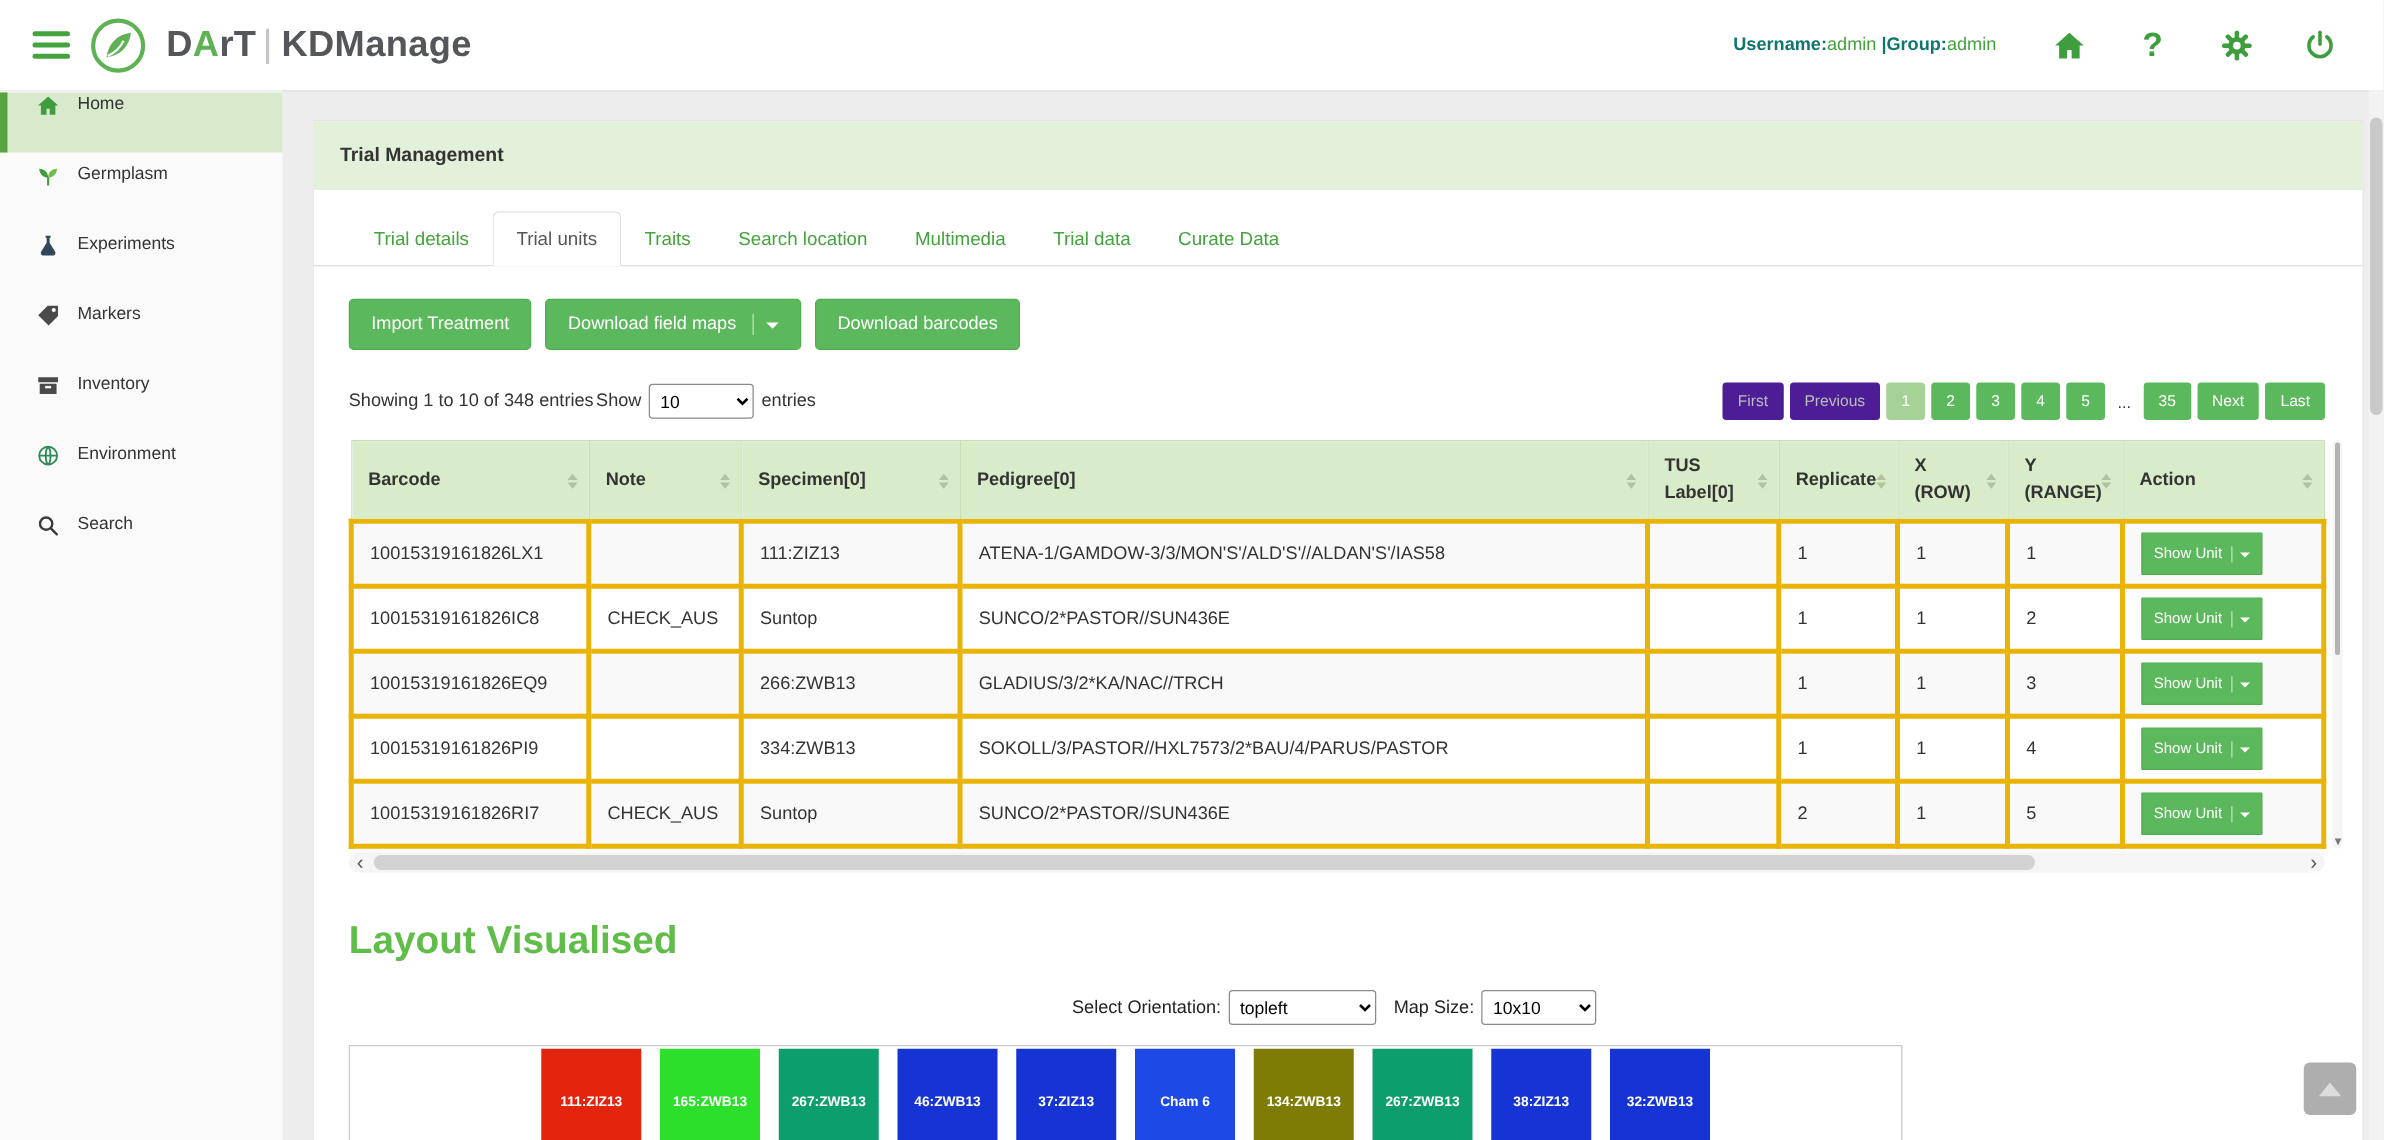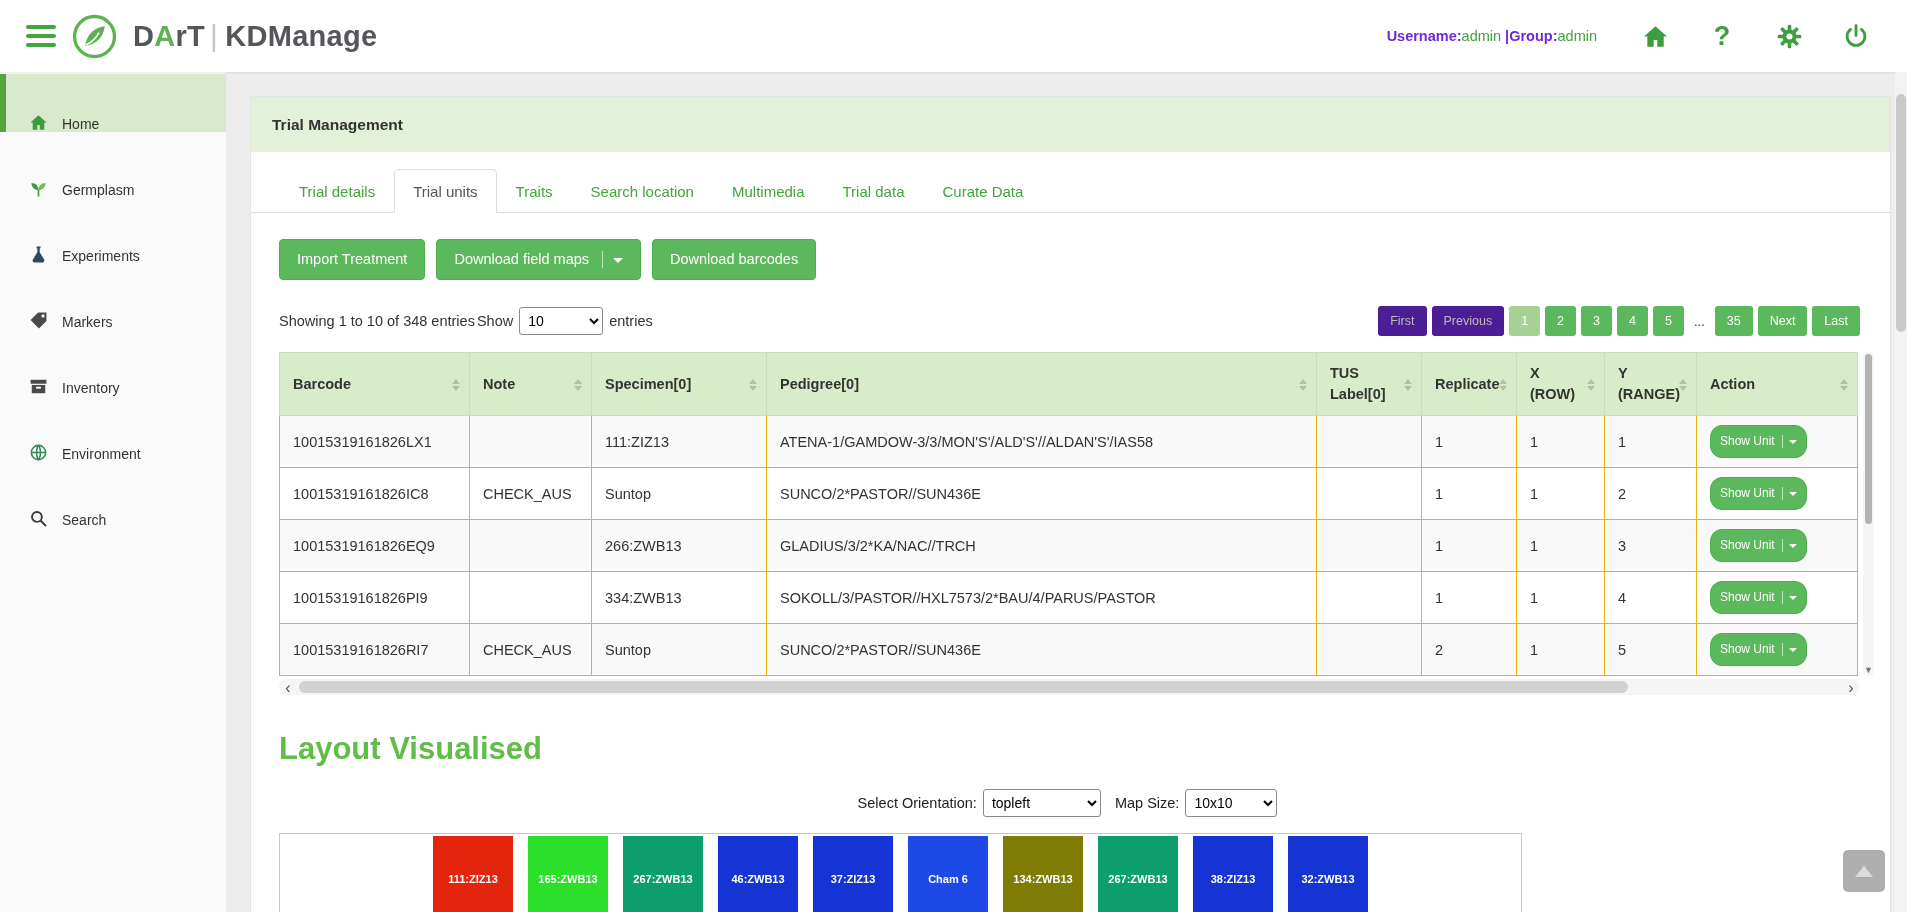--- a/index.html
+++ b/index.html
@@ -17,28 +17,28 @@
   .hamburger { width:30px; display:flex; flex-direction:column; gap:5px; cursor:pointer; }
   .hamburger span { height:4px; background:#43a33c; border-radius:2px; }
   .logo svg { display:block; }
   .brand { font-size:29px; font-weight:bold; display:flex; align-items:baseline; letter-spacing:.3px; }
   .b-d { color:#54565a; }
   .b-a { color:#5eb253; }
   .b-sep { color:#c2c5c9; font-weight:normal; margin:0 7px 0 5px; font-size:30px; }
   .b-prod { color:#54565a; }
   .nav-right { display:flex; align-items:center; gap:37px; }
   .user-info { font-size:14.5px; margin-right:6px; white-space:nowrap; }
-  .u-label { font-weight:bold; color:#6d28d9; }
+  .u-label { font-weight:bold; color:#0f766e; }
   .u-val { color:#43a33c; }
   .nav-icon { width:30px; height:30px; display:flex; align-items:center; justify-content:center; cursor:pointer; }
   .nav-icon.help span { font-size:27px; font-weight:bold; color:#3e9e3e; line-height:1; }
 
   
   .sidebar { position:absolute; top:72px; left:0; width:226px; bottom:0; background:#fafafa; z-index:6; padding-top:2px; }
-  .side-item { display:flex; align-items:flex-end; gap:14px; height:58px; padding-left:22px;
+  .side-item { display:flex; align-items:flex-start; gap:14px; height:48px; padding-left:22px;
     font-size:14px; color:#333; cursor:pointer; border-left:6px solid transparent; margin-bottom:8px; }
   .side-item.active { background:#d9e9cc; border-left-color:#57a33e; }
   .side-icon { width:20px; height:20px; display:flex; align-items:center; justify-content:center; }
 
   
   .main { position:absolute; left:226px; top:72px; right:0; bottom:0; background:#ededed;
     padding:24px 16px 0 24px; overflow:hidden; }
   .card { background:#fff; border:1px solid #e4e4e4; height:1200px; }
 
   .title-bar { background:#e3f0da; height:55px; display:flex; align-items:center;
@@ -71,24 +71,24 @@
   .pg-ellipsis { color:#333; margin:0 5px; font-size:13px; }
 
   .table-zone { display:flex; align-items:stretch; padding:16px 16px 0 28px; }
   .data-table { border-collapse:collapse; width:1578px; table-layout:fixed; }
   .data-table th { background:#d9ecc9; border:1px solid #c9dfb6; font-size:14.5px; text-align:left;
     padding:10px 22px 10px 13px; position:relative; vertical-align:middle; height:62px; }
   .th-label { white-space:pre-line; line-height:1.45; font-weight:bold; }
   .sort-icon { position:absolute; right:7px; top:50%; margin-top:-10px; width:10px; height:20px; }
   .sort-icon::before { content:""; position:absolute; top:1px; left:0; border:4px solid transparent; border-bottom:5px solid #b1c2a0; }
   .sort-icon::after  { content:""; position:absolute; top:12px; left:0; border:4px solid transparent; border-top:5px solid #b1c2a0; }
-  .data-table td { border:1px solid #eab308; font-size:14.5px; padding:0 13px; height:52px;
+  .data-table td { border:4px solid #eab308; font-size:14.5px; padding:0 13px; height:52px;
     vertical-align:middle; background:#fff; overflow:hidden; white-space:nowrap; }
   .data-table tbody tr:nth-child(odd) td { background:#f9f9f9; }
-  .show-unit { padding:9px 9px; font-size:12px; border-radius:12px; white-space:nowrap; }
+  .show-unit { padding:9px 9px; font-size:12px; border-radius:1px; white-space:nowrap; }
 
   .vscroll { width:14px; margin-left:5px; position:relative; background:#f5f5f5; border-radius:7px; }
   .vs-thumb { position:absolute; top:2px; left:2px; right:2px; height:170px; background:#b3b3b3; border-radius:6px; }
   .vs-arrow { position:absolute; bottom:1px; left:0; right:0; text-align:center; font-size:9px; color:#777; cursor:pointer; }
 
   .hscroll { display:flex; align-items:center; margin:3px 30px 0 28px; height:16px; background:#f5f5f5; border-radius:8px; }
   .hs-arrow { width:18px; text-align:center; font-size:16px; line-height:13px; color:#555; cursor:pointer; user-select:none; }
   .hs-track { flex:1; height:100%; position:relative; }
   .hs-thumb { position:absolute; left:2px; top:2px; bottom:2px; width:86%; background:#d2d2d2; border-radius:6px; }
 

